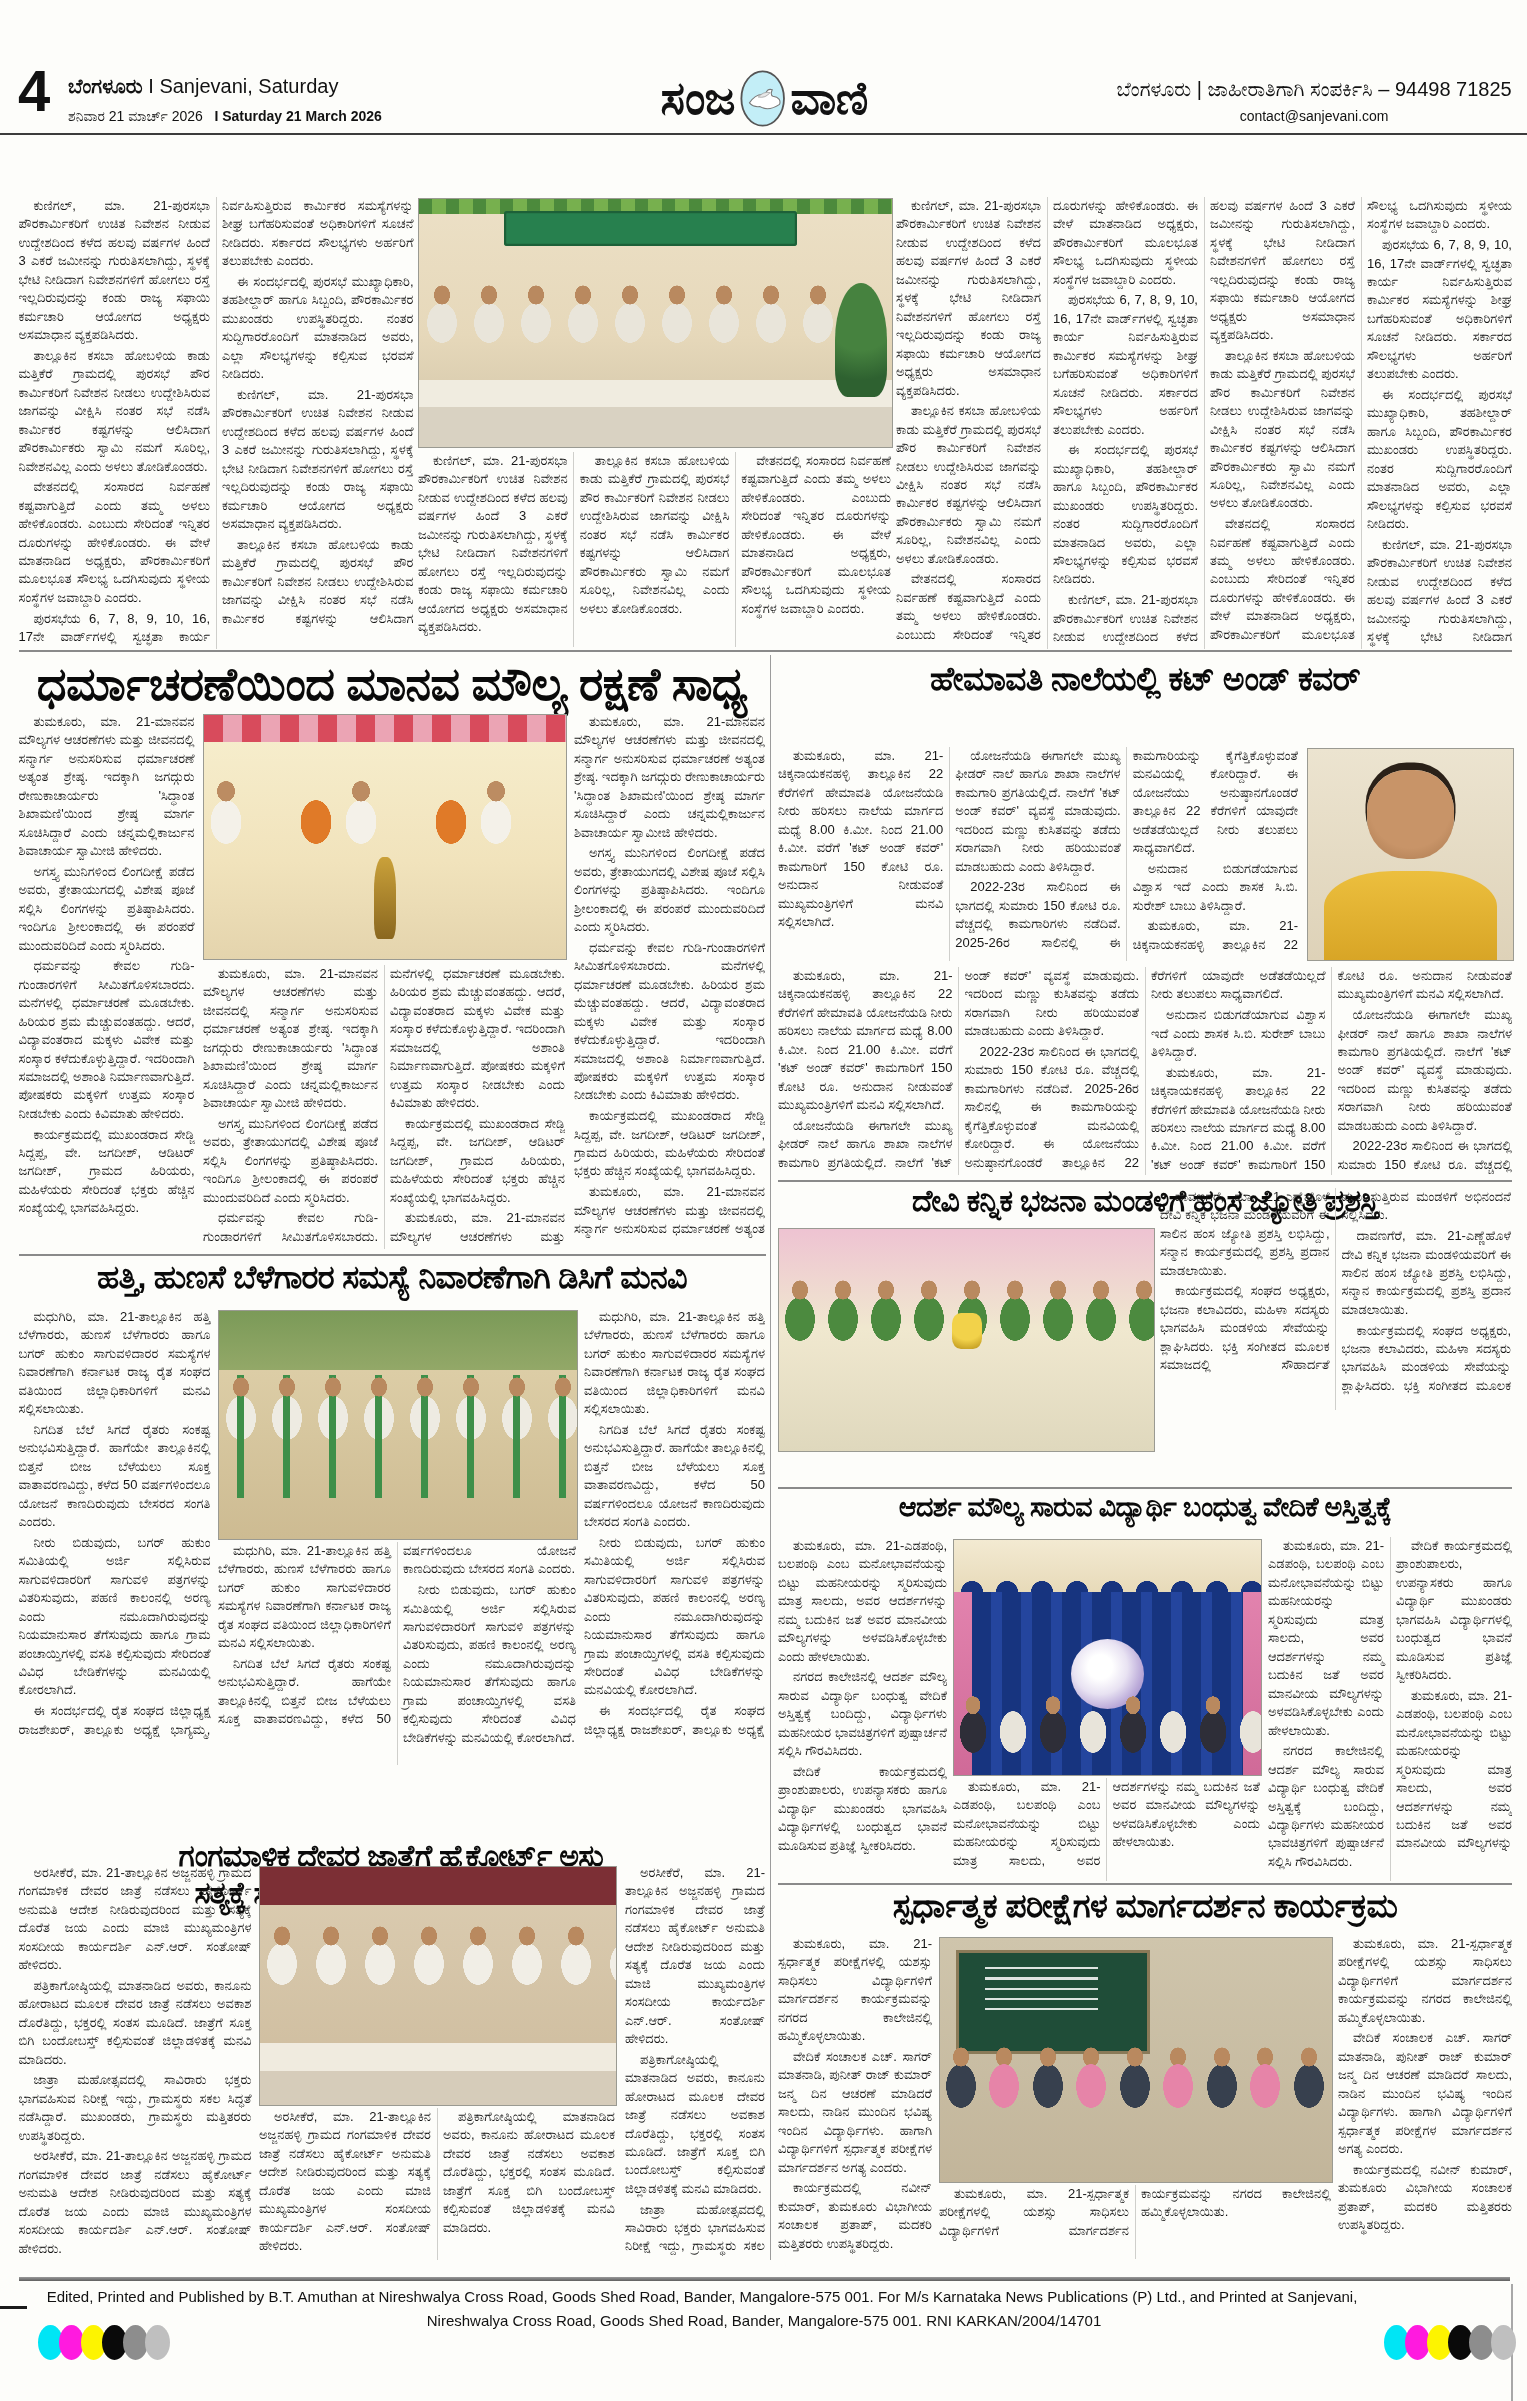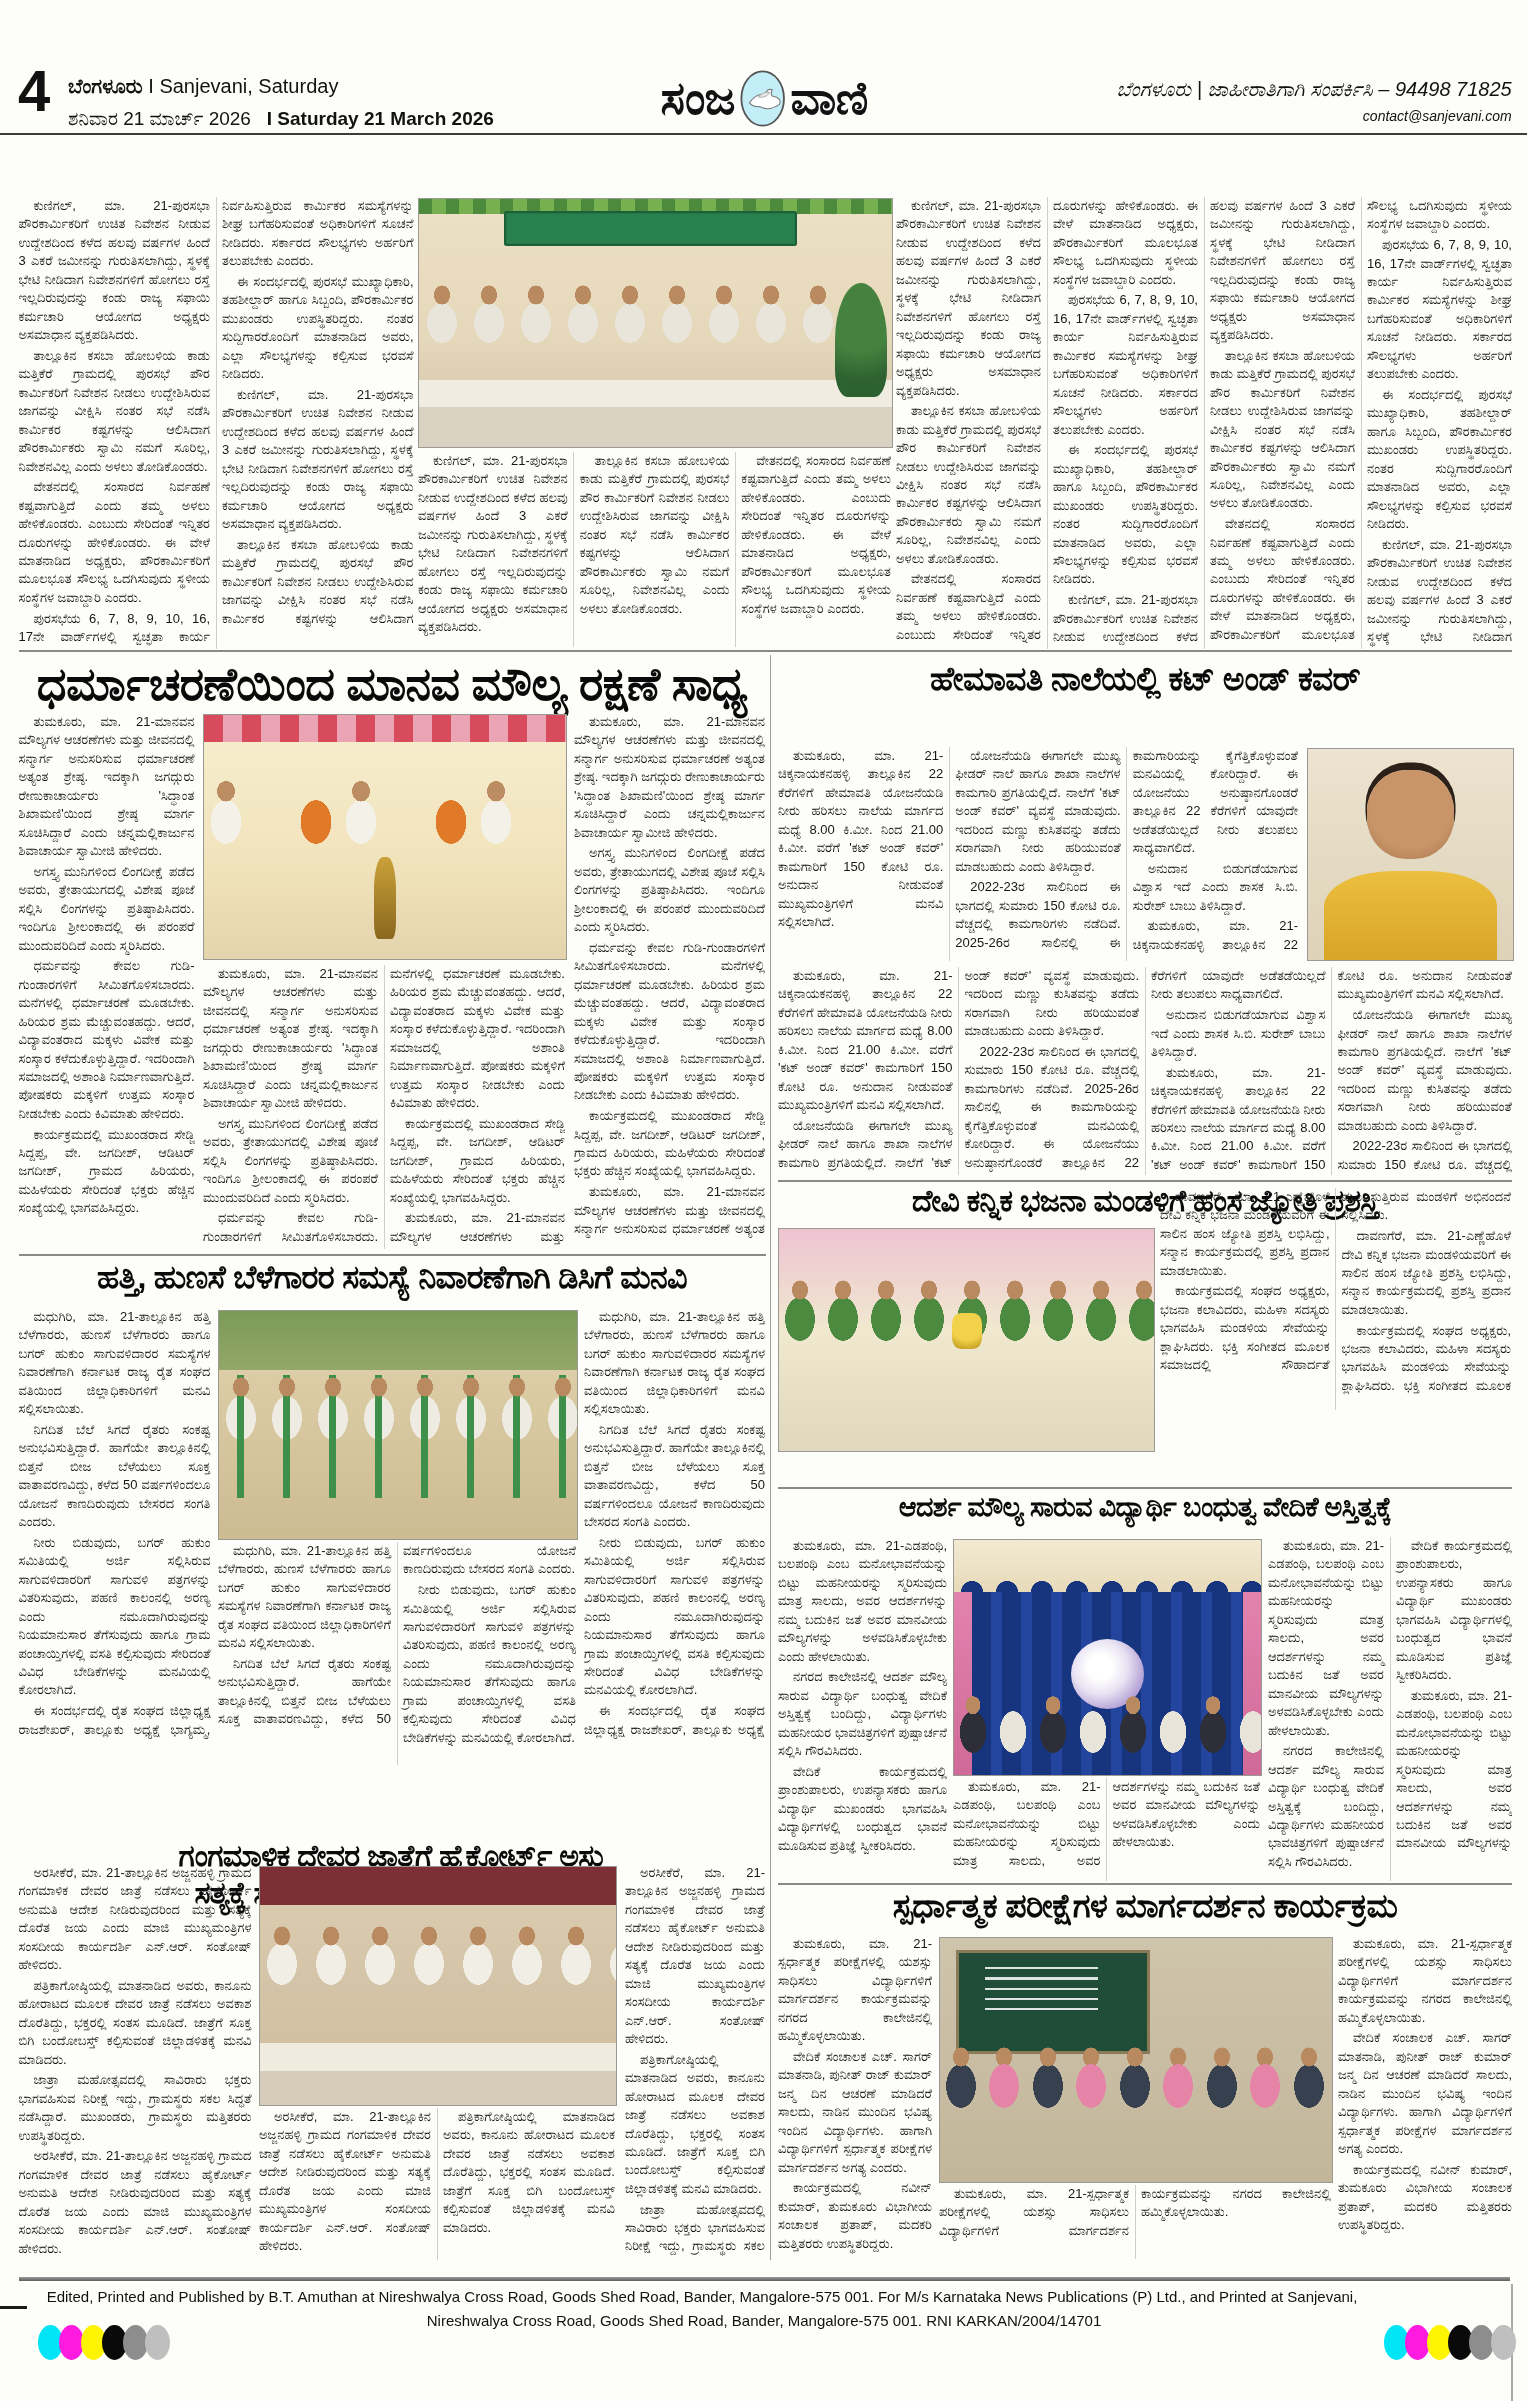--- a/index.html
+++ b/index.html
@@ -2,23 +2,23 @@
 <html style="font-size:12px"><head>
 <meta charset="utf-8">
 <style>
   html,body{margin:0;padding:0;background:#e8e8e4;}
   #page{position:relative;width:1528px;height:2401px;background:#fdfdfa;margin:0 auto;
         font-family:"Liberation Sans","DejaVu Sans",sans-serif;color:#121212;overflow:hidden;}
   .abs{position:absolute;}
   
   .page-num{left:18px;top:62px;font-size:58px;font-weight:700;line-height:1;}
   .hdr-left{left:68px;top:75px;font-size:20px;}
-  .hdr-left .l2{margin-top:10.3px;font-size:19px;}
+  .hdr-left .l2{margin-top:10.3px;font-size:14px;}
   .hdr-left b{font-weight:700;}
-  .hdr-right{right:16.3px;top:78px;font-size:20px;text-align:right;font-style:italic;}
+  .hdr-right{right:16.3px;top:78px;font-size:20px;text-align:center;}
   .hdr-right .l2{margin-top:7.4px;font-size:14px;}
   .hdr-rule{left:0;right:0;top:133px;height:2.2px;background:#3c3c3c;}
   .masthead{left:50%;top:69px;transform:translateX(-50%);z-index:6;display:flex;align-items:center;gap:4.4px;
             font-size:46px;font-weight:700;letter-spacing:-0.7px;background:#fdfdfa;padding:0 10.3px;
             text-shadow:0 0 1.5px #fff,0 0 3px #fff;}
   .dove-wrap{width:47px;height:59px;flex:0 0 auto;}
   
   .headline{font-weight:700;text-align:center;line-height:1.08;letter-spacing:-0.7px;color:#0a0a0a;}
   .hl-top{left:22px;width:1483px;top:143px;font-size:41px;}
   .hl-dharma{left:18.5px;width:747px;top:660px;font-size:46px;}

